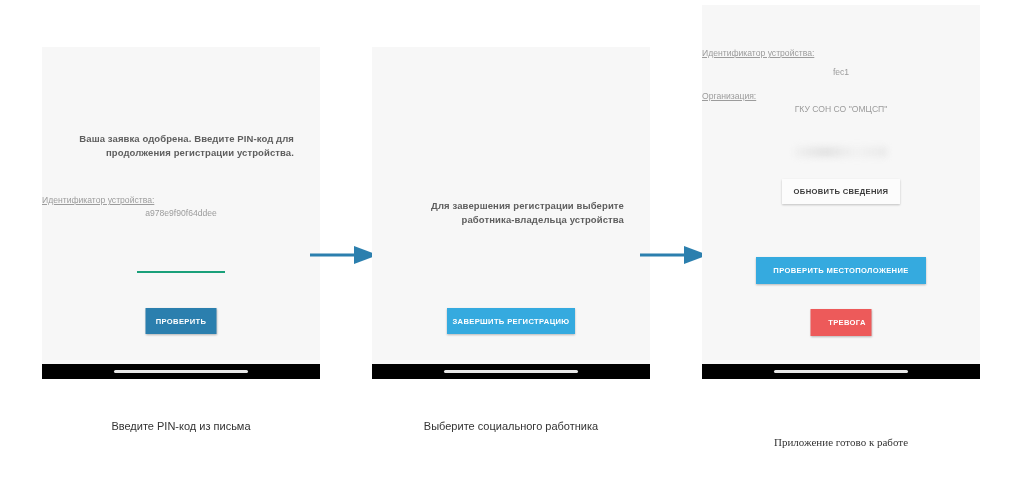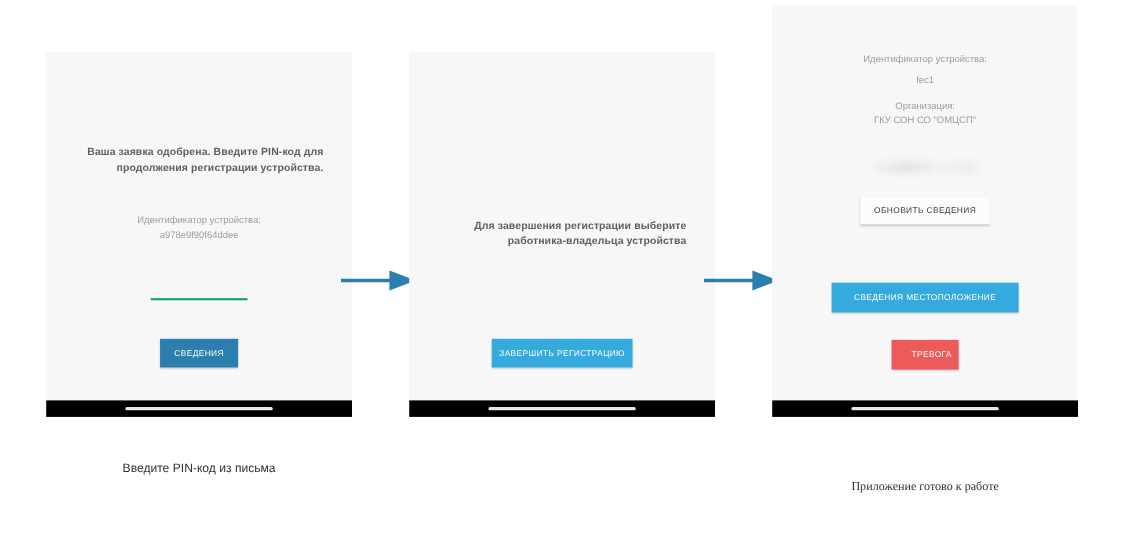--- a/index.html
+++ b/index.html
@@ -71,24 +71,24 @@
     font-weight: bold;
     color: #5e5e5e;
     line-height: 1.5;
     letter-spacing: .1px;
     padding: 0 26px;
     box-sizing: border-box;
   }
   .scr-label {
     position: absolute;
     left: 0; right: 0;
-    text-align: center;
     font-size: 8.6px;
     color: #9c9c9c;
     line-height: 1.55;
+    text-decoration: underline;
   }
   .scr-value {
     position: absolute;
     left: 0; right: 0;
     text-align: center;
     font-size: 8.6px;
     color: #9c9c9c;
     line-height: 1.55;
   }
   .redacted {
@@ -124,21 +124,21 @@
 
   
   .btn {
     position: absolute;
     left: 50%;
     transform: translateX(-50%);
     border: none;
     cursor: pointer;
     font-family: "Liberation Sans", sans-serif;
     font-size: 7.6px;
-    font-weight: normal;
+    font-weight: bold;
     letter-spacing: .35px;
     white-space: nowrap;
     display: flex;
     align-items: center;
     justify-content: center;
     box-sizing: border-box;
   }
   .btn-blue-dark {
     background: #2b7fae;
     color: #ffffff;
@@ -191,21 +191,21 @@
     <div class="phone-body">
 
       <div class="scr-head" style="top:85px;">Ваша заявка одобрена. Введите PIN-код для продолжения регистрации устройства.</div>
 
       <div class="scr-label" style="top:147px;">Идентификатор устройства:</div>
 
       <div class="scr-value" style="top:160px;">a978e9f90f64ddee</div>
 
       <input class="pin-input" style="top: 210px;" type="text" placeholder="">
 
-      <button class="btn btn-blue-dark" style="top:261px; width:71px; height:26px;">СВЕДЕНИЯ</button>
+      <button class="btn btn-blue-dark" style="top:261px; width:71px; height:26px;">ПРОВЕРИТЬ</button>
 
       <div class="navbar">
         <div class="nav-pill"></div>
       </div>
     </div>
   </div>
 
   <svg class="arrow" id="arrow1" viewBox="0 0 68 26">
     <line x1="0" y1="13" x2="48" y2="13" stroke="#2b7fae" stroke-width="3"></line>
     <polygon points="44,4 68,13 44,22" fill="#2b7fae"></polygon>
@@ -239,28 +239,29 @@
 
       <div class="scr-label" style="top:85px;">Организация:</div>
 
       <div class="scr-value" style="top:98px;">ГКУ СОН СО "ОМЦСП"</div>
 
 
       <div class="redacted" style="top:142px;"></div>
 
       <button class="btn btn-white" style="top:174px; width:118px; height:25px;">ОБНОВИТЬ СВЕДЕНИЯ</button>
 
-      <button class="btn btn-blue-light" style="top:252px; width:170px; height:27px;">СВЕДЕНИЯ МЕСТОПОЛОЖЕНИЕ</button>
+      <button class="btn btn-blue-light" style="top:252px; width:170px; height:27px;">ПРОВЕРИТЬ МЕСТОПОЛОЖЕНИЕ</button>
 
       <button class="btn btn-red" style="top:304px; width:61px; height:27px;padding-left:18px;">ТРЕВОГА</button>
 
       <div class="navbar">
         <div class="nav-pill"></div>
       </div>
     </div>
   </div>
 
   <div class="caption" id="cap1">Введите PIN-код из письма</div>
 
+  <div class="caption" id="cap2">Выберите социального работника</div>
 
   <div class="caption" id="cap3">Приложение готово к работе</div>
 
 </div>
 
 </body></html>

